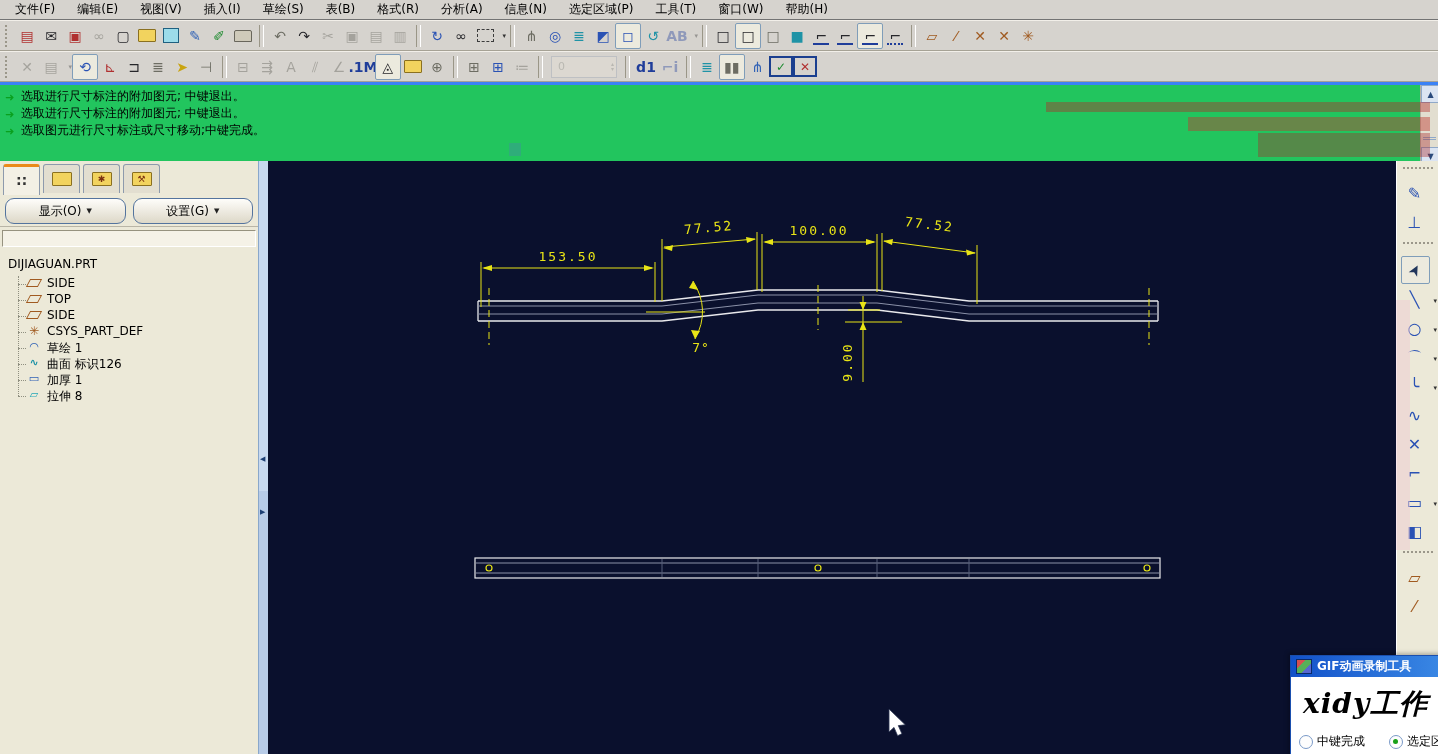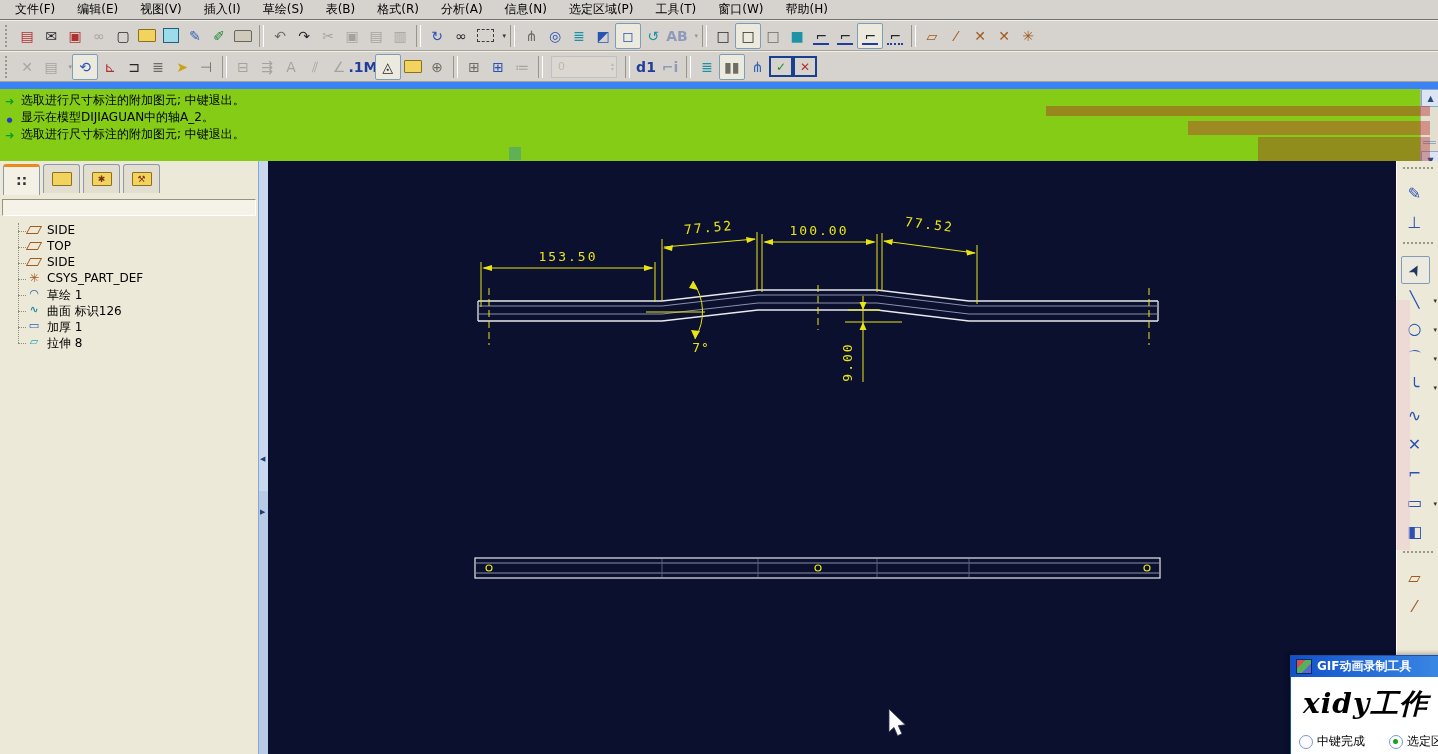--- a/index.html
+++ b/index.html
@@ -26,21 +26,21 @@
   .txt .gl{font-size:14px;font-weight:bold;color:#1f3d9a}
   .boxed{border:2px solid #1b3f8f;width:20px;height:17px;font-weight:bold;font-size:12px}
   .ic-folder::before{content:"";width:16px;height:11px;background:#f2d35e;border:1px solid #8a7020;border-radius:1px;display:block}
   .ic-floppy::before{content:"";width:14px;height:13px;background:#9cdcea;border:1px solid #1f6080;display:block}
   .ic-print::before{content:"";width:16px;height:10px;background:#cfcaba;border:1px solid #69665c;border-radius:2px 2px 0 0;display:block}
   .ic-dashedbox::before{content:"";width:15px;height:11px;border:1px dashed #3c3c3c;display:block}
   .field{width:58px;height:20px;border:1px solid #98a2b2;background:#e6e2d6;justify-content:flex-start;padding-left:6px;margin:0 4px}
   .field .gl{font-size:11px;color:#8c8c85}
   .field::after{content:"▴\A▾";white-space:pre;font-size:6px;line-height:5px;color:#8c8c85;position:absolute;right:2px;top:4px}
   
-  #msg-area{position:relative;height:77px;background:#84cc16;border-top:7px solid #3b82f6;border-bottom:1px solid #8d8a7d;overflow:hidden;padding:3px 20px 0 3px}
+  #msg-area{position:relative;height:77px;background:#22c55e;border-top:3px solid #3b82f6;border-bottom:1px solid #8d8a7d;overflow:hidden;padding:3px 20px 0 3px}
   .msg-line{height:17px;display:flex;align-items:center;gap:5px;white-space:nowrap}
   .msg-icon{width:13px;text-align:center;flex:none}
   .mi-arrow::before{content:"➜";color:#0aa01e;font-size:11px;font-weight:bold}
   .mi-dot::before{content:"●";color:#2439c6;font-size:7px}
   #msg-scroll{position:absolute;right:0;top:0;width:17px;height:100%;background:#e2ded0;border-left:1px solid #b5b1a3}
   .sbtn{height:16px;width:17px;background:#dbe4f2;border:1px solid #8fa8c8;color:#2a4a7c;font-size:8px;
         display:flex;align-items:center;justify-content:center}
   .sbtn.up::before{content:"▲"} .sbtn.down::before{content:"▼"}
   .sgrip{position:absolute;bottom:16px;left:2px;width:13px;height:9px;border-top:3px double #8fa8c8}
   #msg-scroll .down{position:absolute;bottom:0}
@@ -364,26 +364,26 @@
   </div>
 
 <div id="msg-area">
   <div>
 
   <div class="msg-line">
       <span class="msg-icon mi-arrow"></span>
       <span>选取进行尺寸标注的附加图元; 中键退出。</span>
     </div>
       <div class="msg-line">
-      <span class="msg-icon mi-dot"></span>
-      <span>显示在模型DIJIAGUAN中的轴A_2。</span>
+      <span class="msg-icon mi-arrow"></span>
+      <span>选取进行尺寸标注的附加图元; 中键退出。</span>
     </div>
       <div class="msg-line">
       <span class="msg-icon mi-arrow"></span>
-      <span>选取进行尺寸标注的附加图元; 中键退出。</span>
+      <span>选取图元进行尺寸标注或尺寸移动;中键完成。</span>
     </div>
     </div>
   <div id="msg-scroll">
     <div class="sbtn up"></div>
     <div class="sgrip"></div>
     <div class="sbtn down"></div>
   </div>
   <div class="artifact" style="left:1046px;top:17px;width:384px;height:10px;background:rgba(178,44,40,.42)"></div>
   <div class="artifact" style="left:1188px;top:32px;width:242px;height:14px;background:rgba(190,58,48,.45)"></div>
   <div class="artifact" style="left:1258px;top:48px;width:172px;height:24px;background:rgba(168,40,40,.38)"></div>
@@ -399,22 +399,31 @@
       <div class="ntab">
       <span class="nticon ic-folder-tab"></span>
     </div>
       <div class="ntab">
       <span class="nticon ic-folder-tab">✱</span>
     </div>
       <div class="ntab">
       <span class="nticon ic-folder-tab">⚒</span>
     </div>
     </div>
+  <div id="nav-btns">
+    <div class="nbtn">
+        <span>显示(O)</span>
+      </div>
+    <div class="nbtn">
+        <span>设置(G)</span>
+      </div>
+  </div>
   <div id="nav-head"></div>
   <div id="model-tree">
+    <div class="troot">DIJIAGUAN.PRT</div>
     <div id="tree-items">
 
     <div class="titem">
         <span class="ticon ic-plane"></span>
         <span>SIDE</span>
       </div>
         <div class="titem">
         <span class="ticon ic-plane"></span>
         <span>TOP</span>
       </div>

